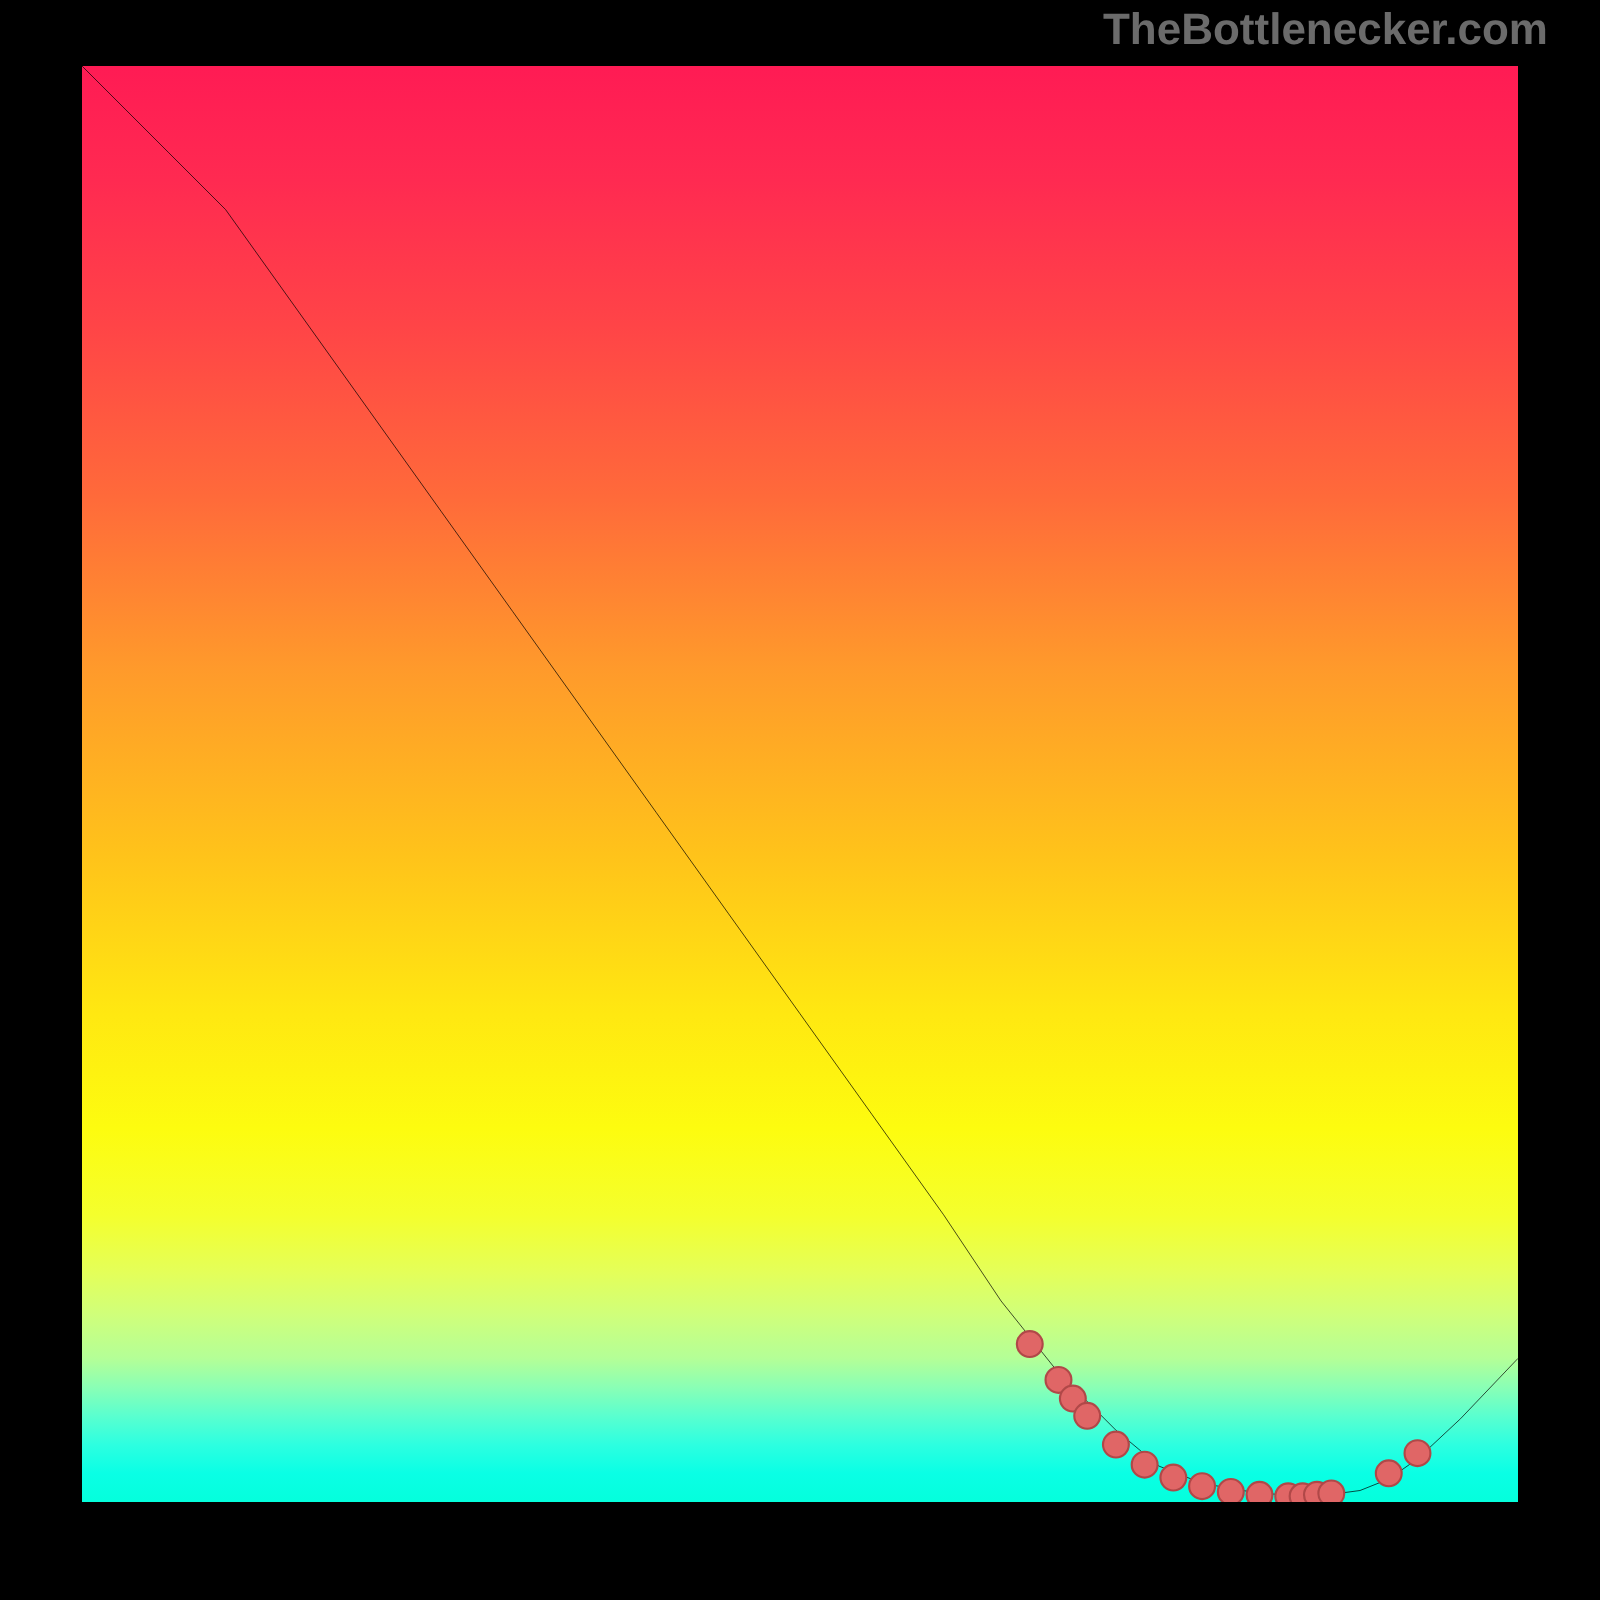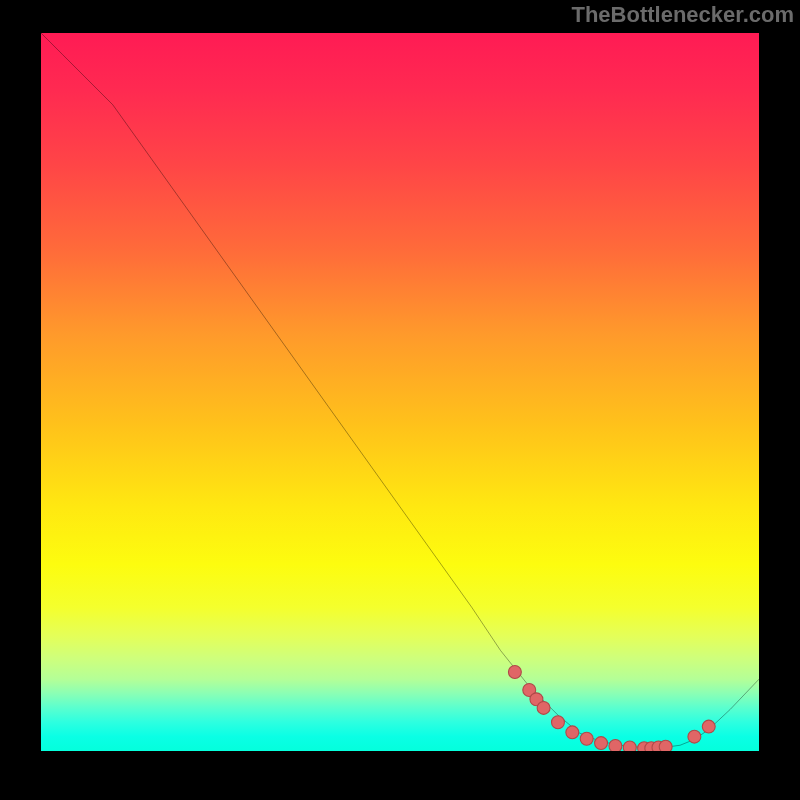--- a/index.html
+++ b/index.html
@@ -12,21 +12,21 @@
     overflow: hidden;
   }
   .container {
     position: relative;
     width: 800px;
     height: 800px;
   }
   .watermark {
     position: absolute;
     top: 2px;
-    right: 6px;
+    right: 26px;
     color: #6b6b6b;
     font-size: 22px;
     font-weight: 600;
     z-index: 30;
   }
   .plot-frame {
     position: absolute;
     left: 40px;
     top: 32px;
     width: 720px;

